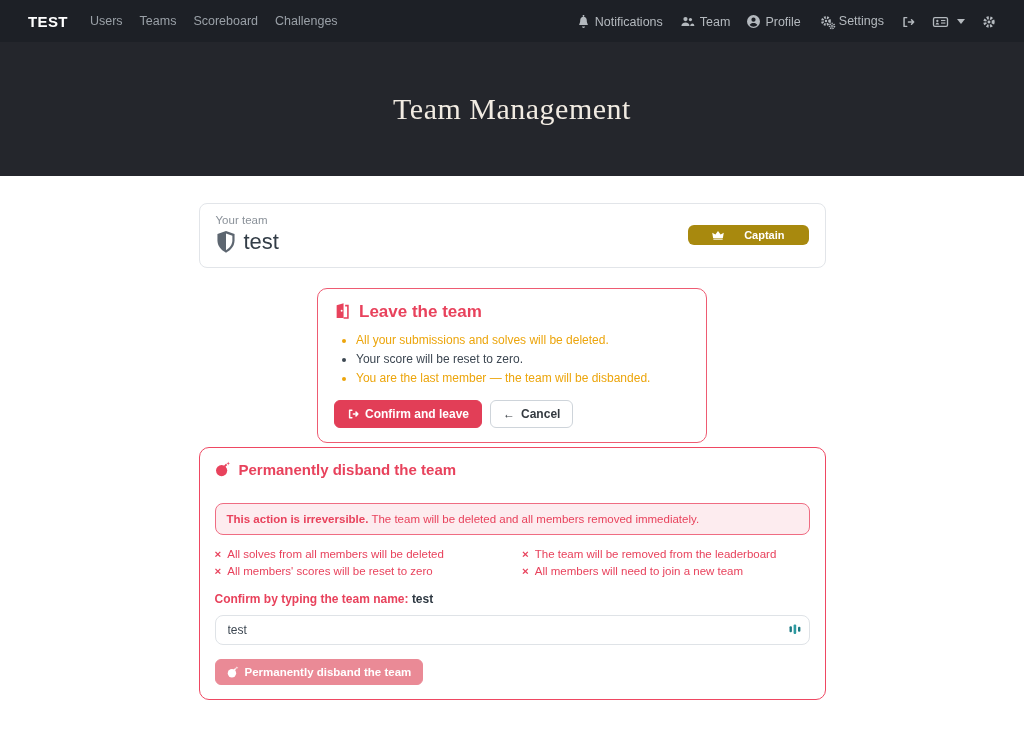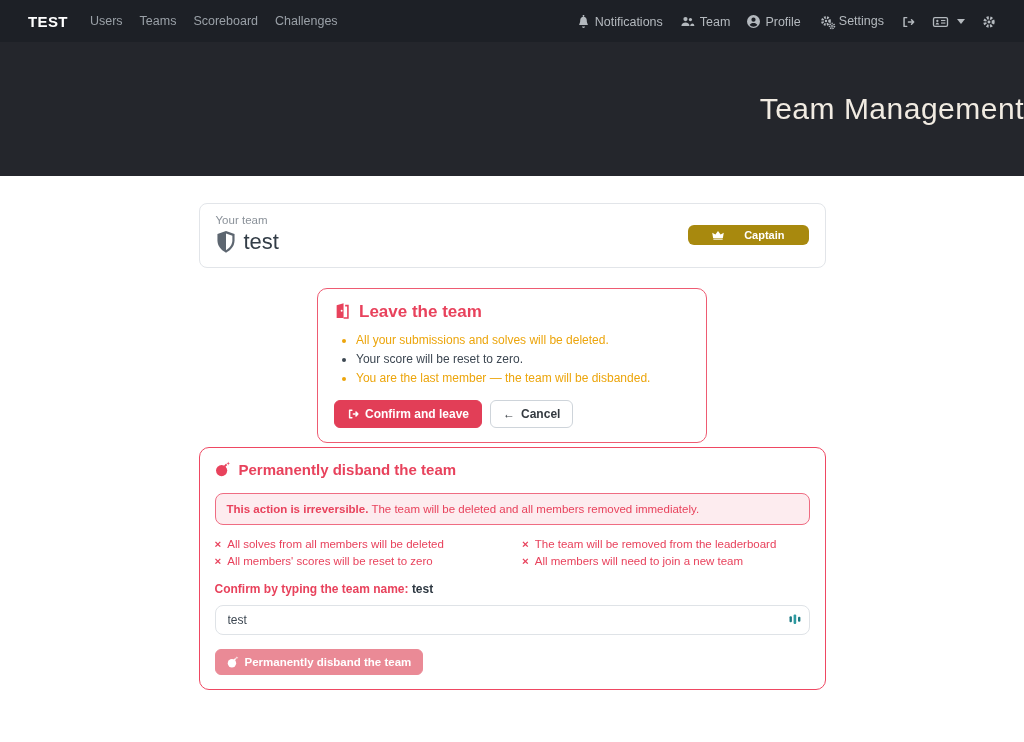--- a/index.html
+++ b/index.html
@@ -12,21 +12,21 @@
   .nav-links { display: flex; gap: 17px; }
   .nav-link { color: #9aa0a7; font-size: 12.5px; cursor: pointer; }
   .nav-right { margin-left: auto; display: flex; align-items: flex-end; gap: 17px; }
   .nav-item { display: flex; align-items: center; gap: 5px; color: #b4b9be; font-size: 12.5px; cursor: pointer; }
   .nav-item svg { color: #b4b9be; }
   .caret-down { width: 0; height: 0; border-left: 4px solid transparent; border-right: 4px solid transparent; border-top: 5px solid #b4b9be; margin-left: 3px; }
   .gears { position: relative; width: 16px; height: 15px; }
   .gears .g2 { position: absolute; right: -2px; bottom: -1px; }
 
   
-  .hero { height: 134px; background: #24262c; display: flex; align-items: center; justify-content: flex-end; }
+  .hero { height: 134px; background: #24262c; display: flex; align-items: center; justify-content: center; font-family: Liberation Serif, serif; }
   .hero h1 { color: #f1ebe2; font-size: 30px; font-weight: 400; letter-spacing: .5px; }
 
   
   .container { width: 627px; margin: 0 auto; }
 
   
   .team-card { margin-top: 27px; border: 1px solid #e2e5e9; border-radius: 8px; padding: 10px 16px 12px; display: flex; justify-content: space-between; align-items: center; background: #fff; }
   .team-card .label { font-size: 11.5px; color: #8a9199; }
   .team-name-row { display: flex; align-items: center; gap: 8px; margin-top: 3px; }
   .team-name { font-size: 22px; color: #333d47; }
@@ -43,21 +43,21 @@
   .btn { display: inline-flex; align-items: center; gap: 6px; font-family: "Liberation Sans", sans-serif; font-size: 12px; font-weight: 600; border-radius: 6px; padding: 6px 12px; cursor: pointer; }
   .btn-danger { background: #e23e57; border: 1px solid #e23e57; color: #fff; }
   .btn-cancel { background: #fff; border: 1px solid #ced4da; color: #343a40; }
 
   
   .danger-toggle { margin-top: 20px; border: 1.5px solid #f0566f; border-radius: 9px; height: 31px; display: flex; align-items: center; justify-content: center; gap: 9px; color: #e8425c; font-size: 12.5px; font-weight: 600; cursor: pointer; background: #fff; }
 
   
   .disband-card { margin-top: 4px; border: 1.5px solid #ef4862; border-radius: 10px; padding: 13px 15px 14px; background: #fff; }
   .disband-title { font-size: 15px; }
-  .alert-irreversible { margin-top: 15px; background: #fdecef; border: 1px solid #ef6c82; border-radius: 8px; padding: 7px 11px; font-size: 11.5px; color: #e8425c; line-height: 1.4; }
+  .alert-irreversible { margin-top: 25px; background: #fdecef; border: 1px solid #ef6c82; border-radius: 8px; padding: 7px 11px; font-size: 11.5px; color: #e8425c; line-height: 1.4; }
   .alert-irreversible b { font-weight: 700; }
   .consequences { display: grid; grid-template-columns: 1fr 1fr; column-gap: 20px; row-gap: 5px; margin-top: 13px; }
   .con-item { font-size: 11.5px; color: #e8425c; display: flex; gap: 6px; align-items: baseline; }
   .con-item .x { font-weight: 700; }
   .confirm-label { margin-top: 15px; font-size: 12px; font-weight: 700; color: #e8425c; }
   .confirm-label .team { color: #2e3842; }
   .input-wrap { position: relative; margin-top: 9px; }
   .input-wrap input { width: 100%; height: 30px; border: 1px solid #dfe3e7; border-radius: 8px; padding: 0 30px 0 12px; font-size: 12px; color: #3d4752; font-family: "Liberation Sans", sans-serif; outline: none; }
   .ext-icon { position: absolute; right: 9px; top: 8px; }
   .btn-disband { margin-top: 14px; background: #ea8a96; border: 1px solid #ea8a96; color: #fff; font-size: 11.5px; padding: 6px 11px; }

